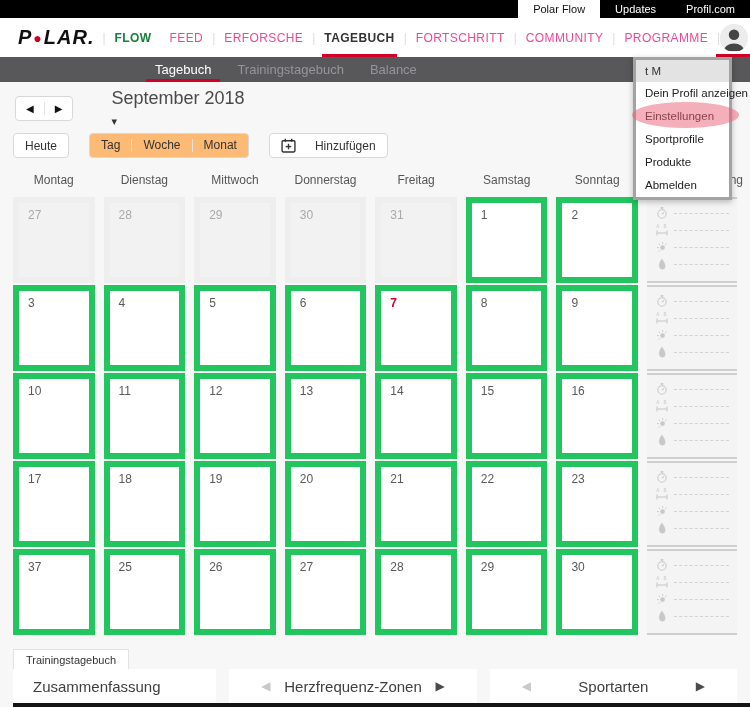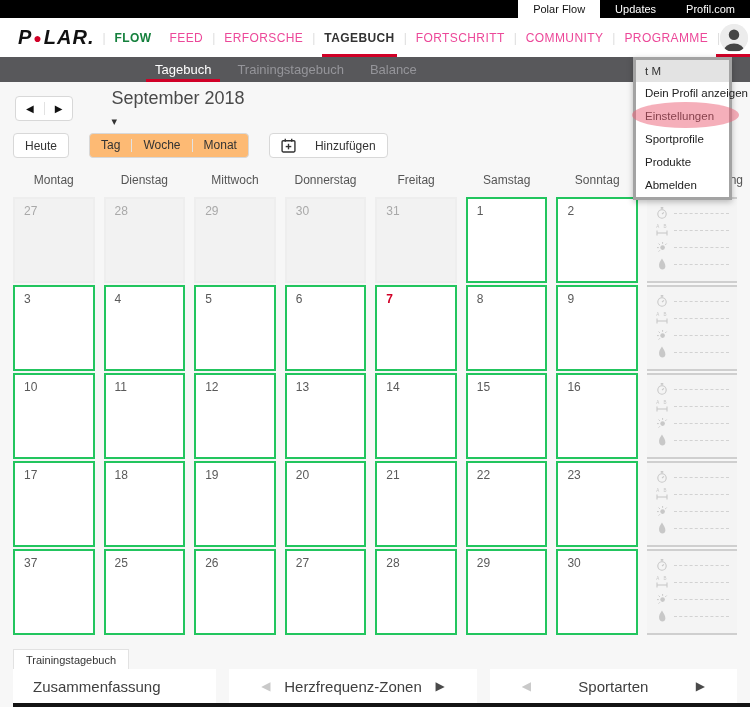--- a/index.html
+++ b/index.html
@@ -48,21 +48,21 @@
   .view-group{display:flex;align-items:center;background:#fdba74;border:1px solid #d8d8d8;border-radius:4px;height:25px;margin-top:44px;}
   .view-opt{padding:0 11px;font-size:12px;color:#333;cursor:pointer;line-height:23px;}
   .view-div{width:1px;height:13px;background:#e2e2e2;}
   .add-btn{gap:19px;}
   .add-btn svg{display:block;}
 
   .day-headers,.week{display:grid;grid-template-columns:repeat(7,1fr) 90px;column-gap:9px;}
   .day-headers{margin-top:13px;height:18px;margin-bottom:8px;}
   .dh{display:flex;align-items:center;justify-content:center;font-size:12px;color:#555;white-space:nowrap;overflow:visible;}
   .week{margin-bottom:2px;}
-  .cell{height:86px;background:#fff;border:2px solid #22c55e;padding:5px 0 0 9px;font-size:12px;color:#5a5a5a;cursor:pointer;}
+  .cell{height:86px;background:#fff;border:6px solid #22c55e;padding:5px 0 0 9px;font-size:12px;color:#5a5a5a;cursor:pointer;}
   .cell.other{background:#f2f2f2;border-color:#eee;color:#a9a9a9;}
   .cell .date.today{color:var(--accent);font-weight:bold;}
   .cell.summary{background:#f4f4f4;border:none;border-top:2px solid #cfcfcf;border-bottom:2px solid #cfcfcf;padding:8px 6px 0 9px;cursor:default;display:flex;flex-direction:column;gap:5px;}
   .sum-row{display:flex;align-items:center;height:12px;}
   .sum-icon{width:12px;height:12px;color:#c8c8c8;flex:none;}
   .sum-icon svg{width:12px;height:12px;display:block;}
   .sum-line{flex:1;border-top:1px dashed #d2d2d2;margin:1px 2px 0 6px;}
 
   .bottom-tab{display:inline-block;margin-top:12px;background:#fff;border:1px solid #e2e2e2;border-bottom:none;padding:0 12px;height:20px;line-height:20px;font-size:11px;color:#333;cursor:pointer;}
   .panels{display:flex;gap:13px;}

